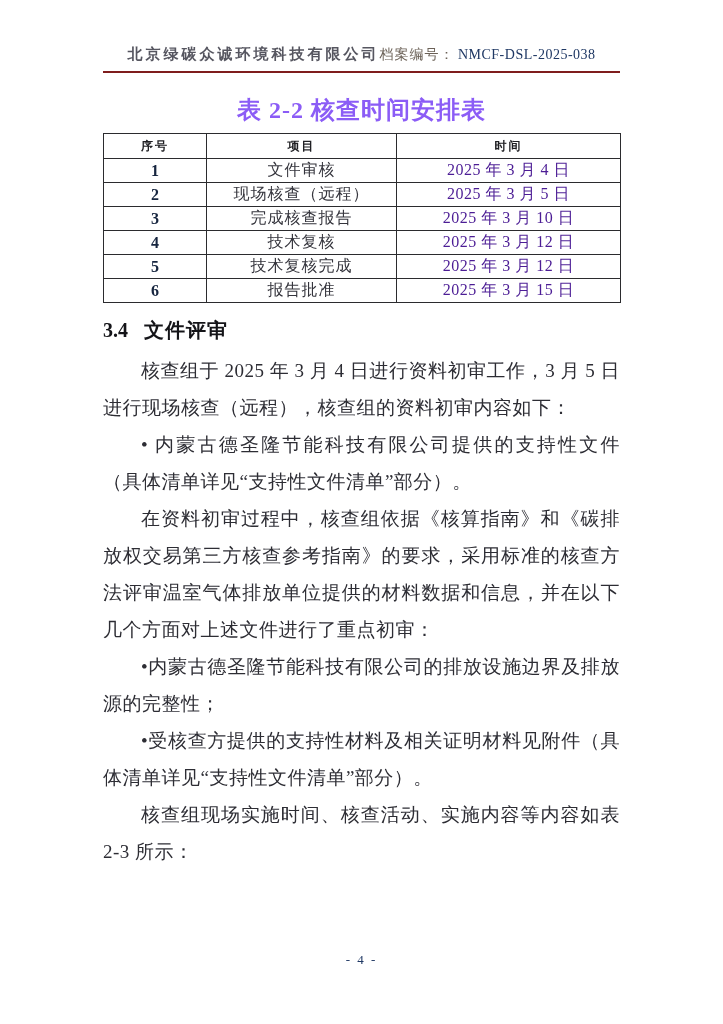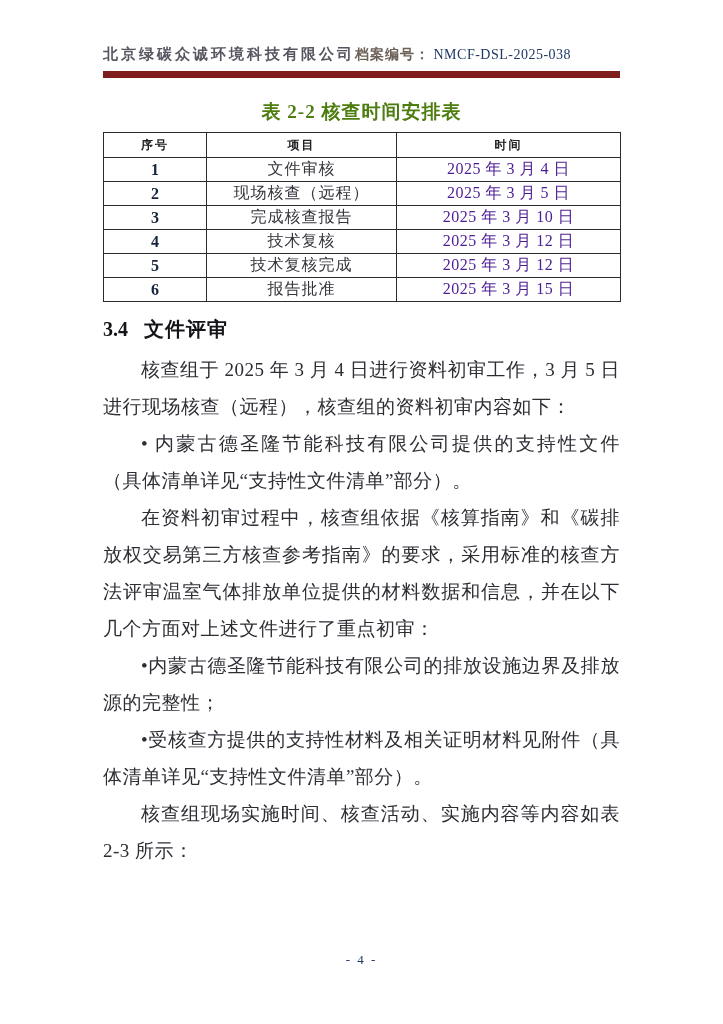--- a/index.html
+++ b/index.html
@@ -12,44 +12,44 @@
     box-sizing:border-box;
   }
   .content{
     position:absolute;
     left:103px;top:45px;
     width:517px;
   }
   
   .doc-header{
     display:flex;
-    justify-content:flex-start;
+    justify-content:center;
     align-items:baseline;
-    border-bottom:7px solid #7f1d1d;
+    border-bottom:2px solid #7f1d1d;
     padding-bottom:7px;
   }
   .company{
     font-size:15px;
     letter-spacing:3px;
     color:#565660;
     font-weight:bold;
   }
   .archive{
     font-size:14px;
     white-space:nowrap;
   }
-  .archive-label{color:#6b6157;font-weight:bold;letter-spacing:1px;}
+  .archive-label{color:#6b6157;font-weight:normal;letter-spacing:1px;}
   .archive-no{color:#1f3864;font-weight:normal;letter-spacing:0.5px;}
   
   .table-title{
     margin-top:21px;
     text-align:center;
-    font-size:19px;
+    font-size:24px;
     font-weight:bold;
-    color:#4d7c0f;
+    color:#8b5cf6;
     letter-spacing:1px;
   }
   table.schedule{
     border-collapse:collapse;
     margin-top:7px;
     width:517px;
     table-layout:fixed;
   }
   table.schedule th, table.schedule td{
     border:1.5px solid #2b2b2e;

